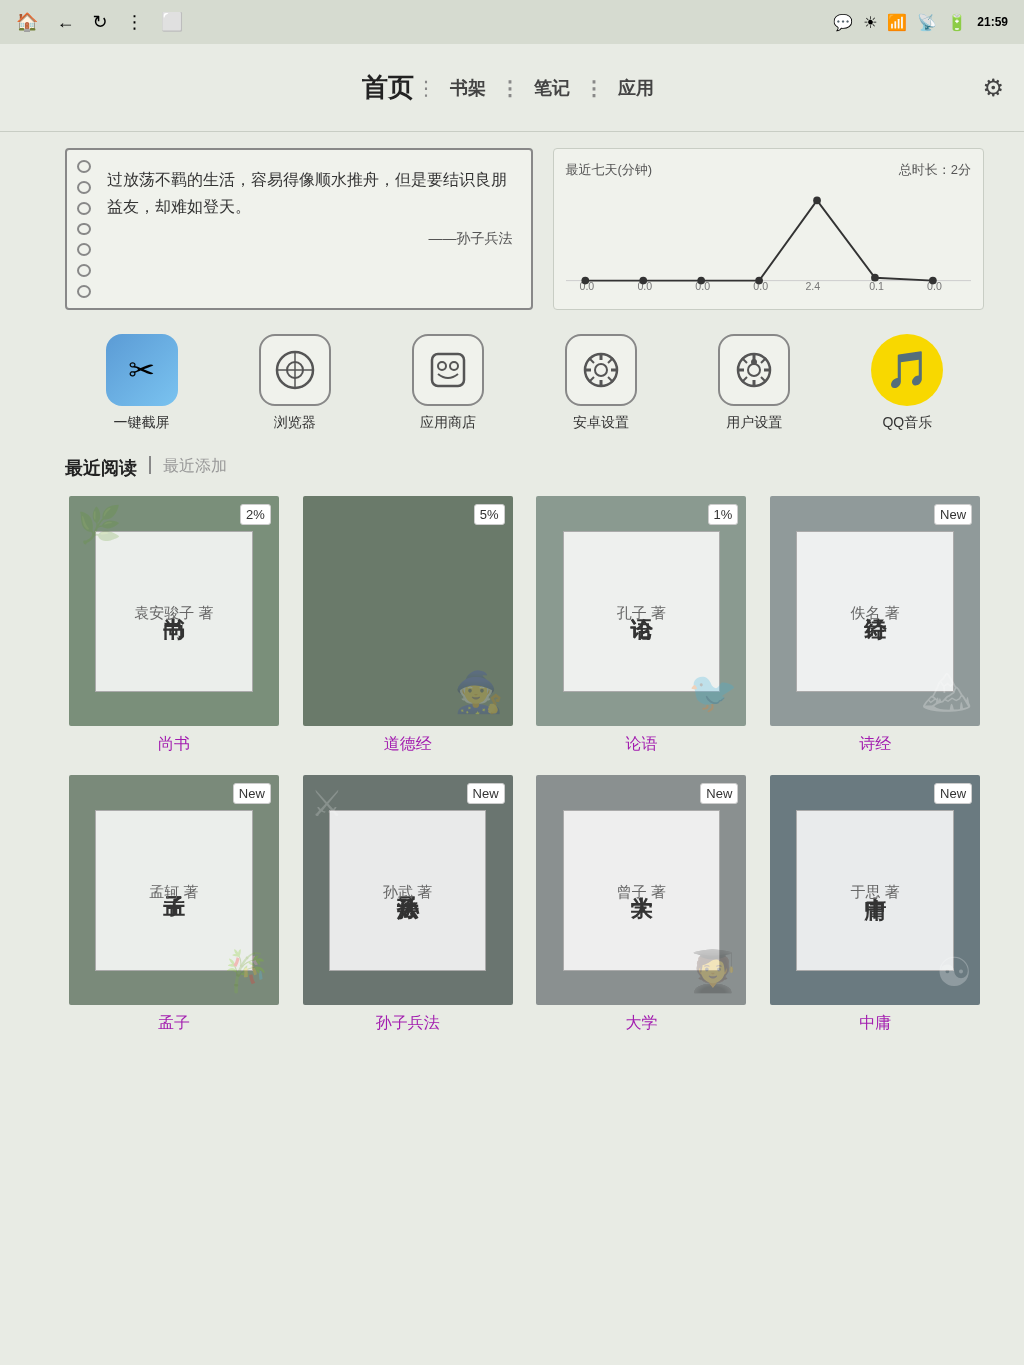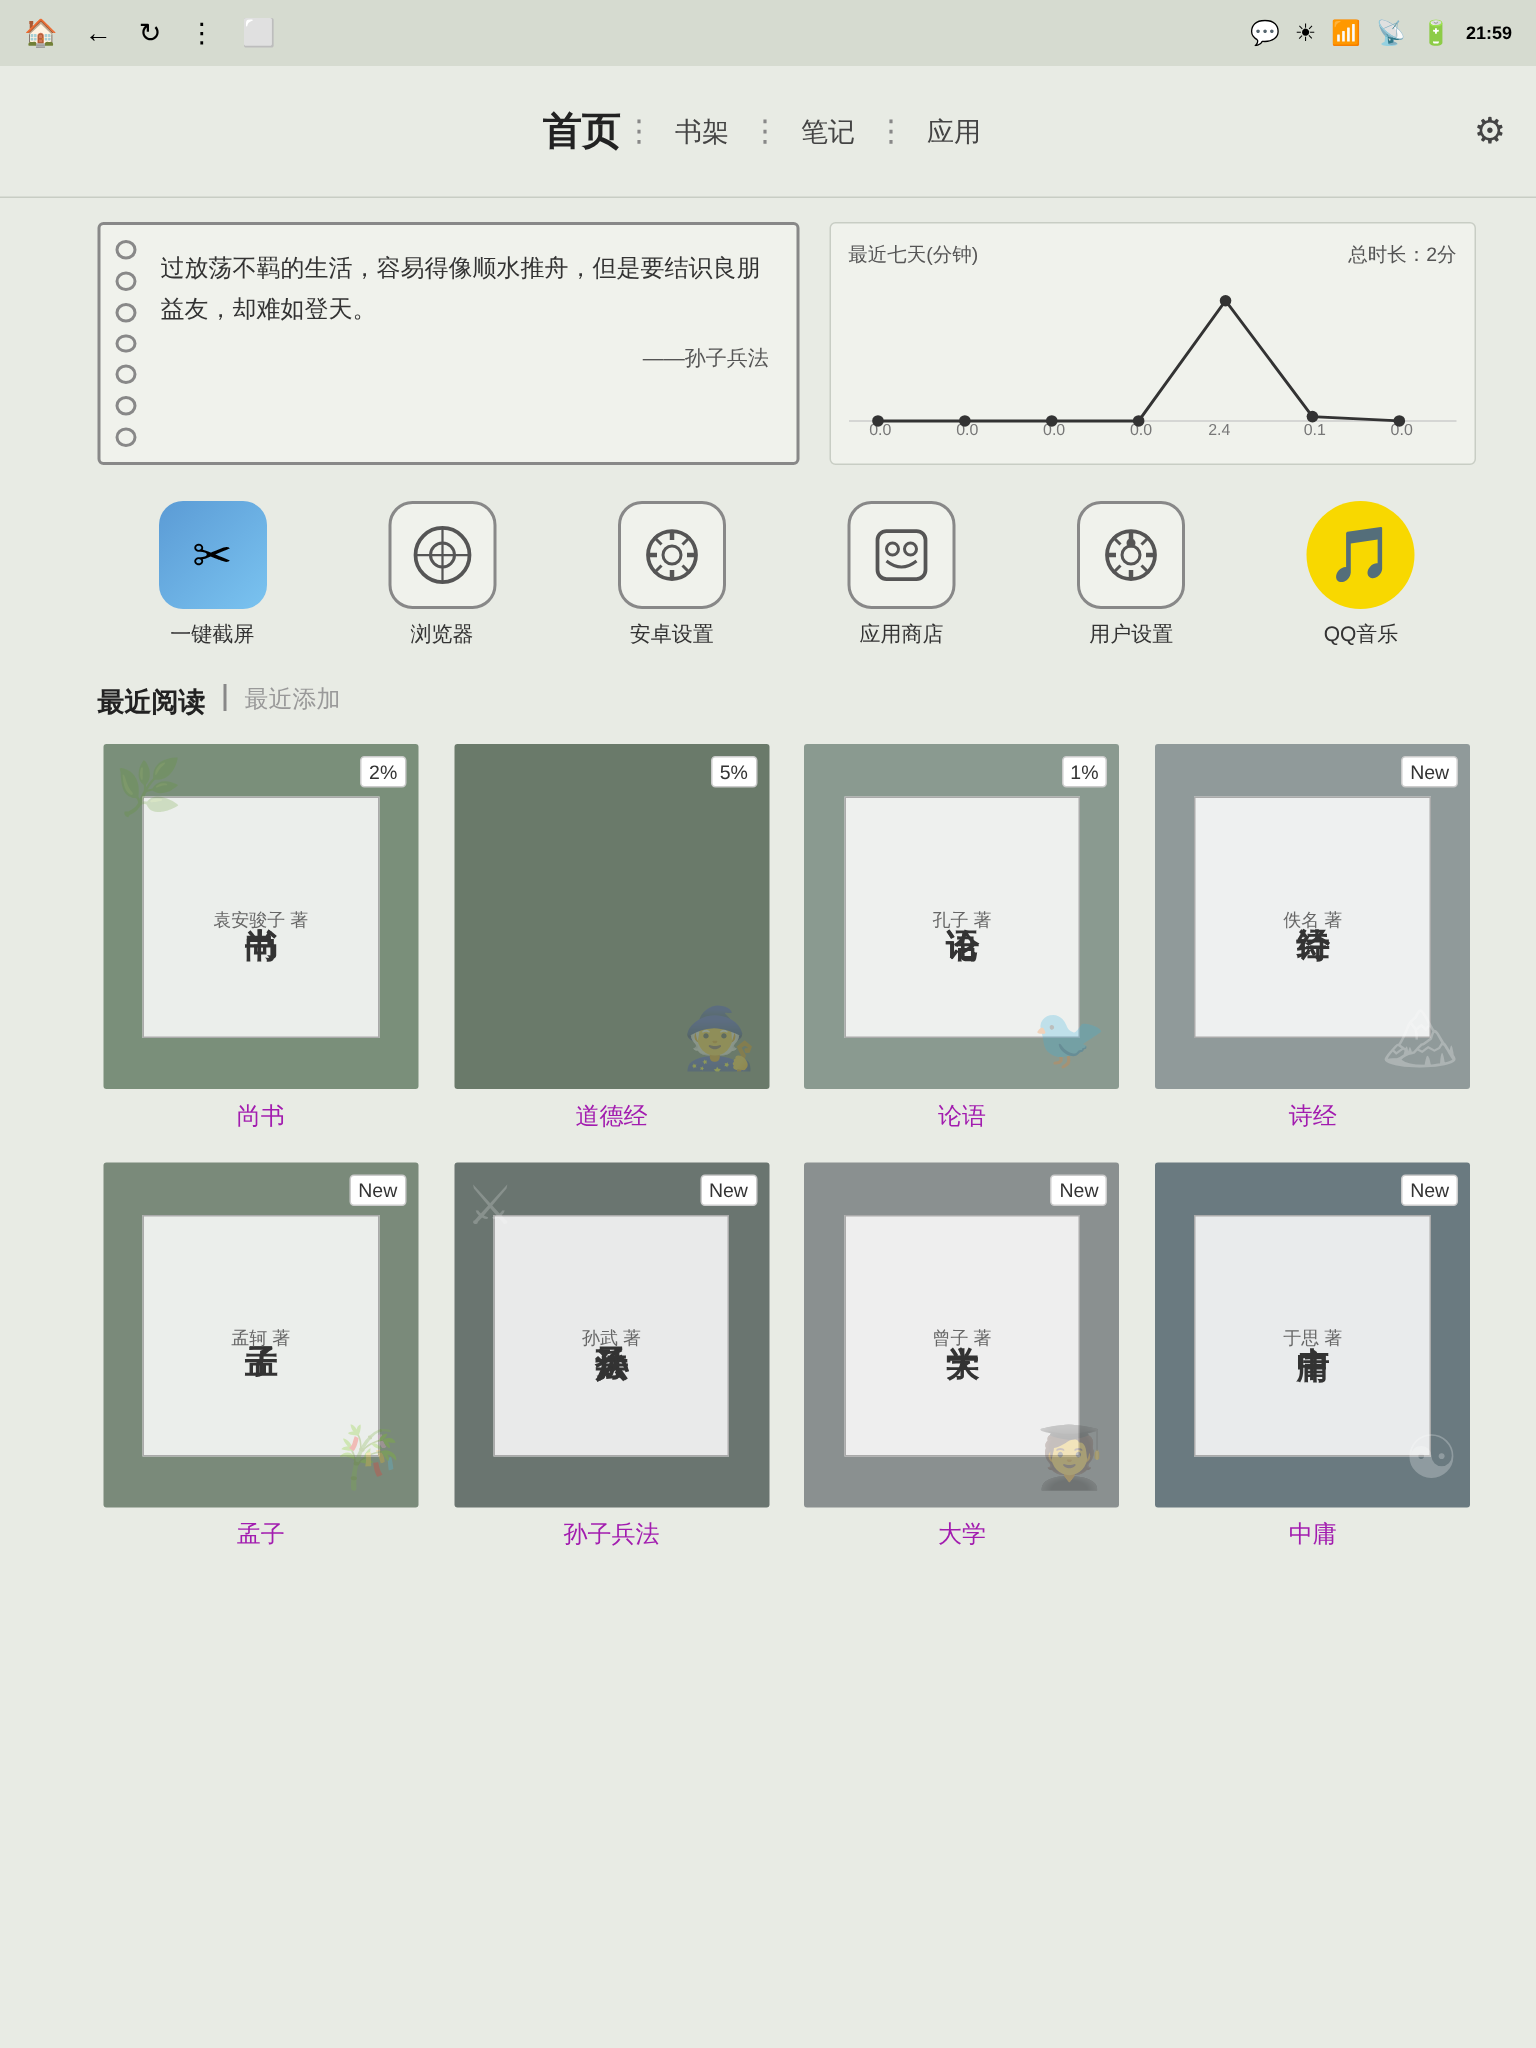--- a/index.html
+++ b/index.html
@@ -28,21 +28,21 @@
     .nav-bar {
       display: flex;
       align-items: center;
       justify-content: center;
       padding: 26px 20px;
       position: relative;
       background: #e8ebe4;
       border-bottom: 1px solid #c8cdc4;
     }
     .nav-title { font-size: 26px; font-weight: bold; color: #222; }
-    .nav-items { display: flex; align-items: center; gap: 4px; margin-left: 4px; }
+    .nav-items { display: flex; align-items: center; gap: 4px; margin-left: 4px; font-weight: bold; }
     .nav-items .nav-link { font-size: 18px; color: #444; padding: 0 8px; }
     .nav-dots { color: #888; font-size: 20px; padding: 0 2px; }
     .nav-settings {
       position: absolute;
       right: 20px;
       font-size: 24px;
       color: #444;
     }
 
     
@@ -182,21 +182,21 @@
     }
     .book-title-cn {
       font-size: 22px;
       font-weight: bold;
       color: #333;
       line-height: 1.4;
       text-align: center;
       writing-mode: vertical-rl;
     }
     .book-author-small {
-      font-size: 12px;
+      font-size: 15px;
       color: #666;
       margin-top: 4px;
     }
     .book-badge {
       position: absolute;
       top: 8px;
       right: 8px;
       background: white;
       border: 1px solid #ccc;
       border-radius: 3px;
@@ -334,50 +334,50 @@
       <div class="app-item">
         <div class="app-icon browser">
           <svg width="44" height="44" viewBox="0 0 44 44">
             <circle cx="22" cy="22" r="18" fill="none" stroke="#555" stroke-width="2.5"></circle>
             <circle cx="22" cy="22" r="8" fill="none" stroke="#555" stroke-width="2"></circle>
             <line x1="4" y1="22" x2="40" y2="22" stroke="#555" stroke-width="1.5"></line>
             <line x1="22" y1="4" x2="22" y2="40" stroke="#555" stroke-width="1.5"></line>
           </svg>
         </div>
         <span class="app-label">浏览器</span>
+      </div>
+
+      <div class="app-item">
+        <div class="app-icon store">
+          <svg width="44" height="44" viewBox="0 0 44 44">
+            <rect x="6" y="6" width="32" height="32" rx="6" fill="none" stroke="#555" stroke-width="2.5"></rect>
+            <circle cx="16" cy="18" r="4" fill="none" stroke="#555" stroke-width="2"></circle>
+            <circle cx="28" cy="18" r="4" fill="none" stroke="#555" stroke-width="2"></circle>
+            <path d="M12 26 Q22 34 32 26" fill="none" stroke="#555" stroke-width="2"></path>
+          </svg>
+        </div>
+        <span class="app-label">应用商店</span>
       </div>
 
       <div class="app-item">
         <div class="app-icon android">
           <svg width="44" height="44" viewBox="0 0 44 44">
             <circle cx="22" cy="22" r="16" fill="none" stroke="#555" stroke-width="2.5"></circle>
             <circle cx="22" cy="22" r="6" fill="none" stroke="#555" stroke-width="2"></circle>
             <line x1="22" y1="6" x2="22" y2="12" stroke="#555" stroke-width="3"></line>
             <line x1="22" y1="32" x2="22" y2="38" stroke="#555" stroke-width="3"></line>
             <line x1="6" y1="22" x2="12" y2="22" stroke="#555" stroke-width="3"></line>
             <line x1="32" y1="22" x2="38" y2="22" stroke="#555" stroke-width="3"></line>
             <line x1="10" y1="10" x2="15" y2="15" stroke="#555" stroke-width="2"></line>
             <line x1="29" y1="29" x2="34" y2="34" stroke="#555" stroke-width="2"></line>
             <line x1="34" y1="10" x2="29" y2="15" stroke="#555" stroke-width="2"></line>
             <line x1="10" y1="34" x2="15" y2="29" stroke="#555" stroke-width="2"></line>
           </svg>
         </div>
         <span class="app-label">安卓设置</span>
-      </div>
-
-      <div class="app-item">
-        <div class="app-icon store">
-          <svg width="44" height="44" viewBox="0 0 44 44">
-            <rect x="6" y="6" width="32" height="32" rx="6" fill="none" stroke="#555" stroke-width="2.5"></rect>
-            <circle cx="16" cy="18" r="4" fill="none" stroke="#555" stroke-width="2"></circle>
-            <circle cx="28" cy="18" r="4" fill="none" stroke="#555" stroke-width="2"></circle>
-            <path d="M12 26 Q22 34 32 26" fill="none" stroke="#555" stroke-width="2"></path>
-          </svg>
-        </div>
-        <span class="app-label">应用商店</span>
       </div>
 
       <div class="app-item">
         <div class="app-icon user">
           <svg width="44" height="44" viewBox="0 0 44 44">
             <circle cx="22" cy="22" r="16" fill="none" stroke="#555" stroke-width="2.5"></circle>
             <circle cx="22" cy="22" r="6" fill="none" stroke="#555" stroke-width="2"></circle>
             <line x1="22" y1="6" x2="22" y2="12" stroke="#555" stroke-width="3"></line>
             <line x1="22" y1="32" x2="22" y2="38" stroke="#555" stroke-width="3"></line>
             <line x1="6" y1="22" x2="12" y2="22" stroke="#555" stroke-width="3"></line>

